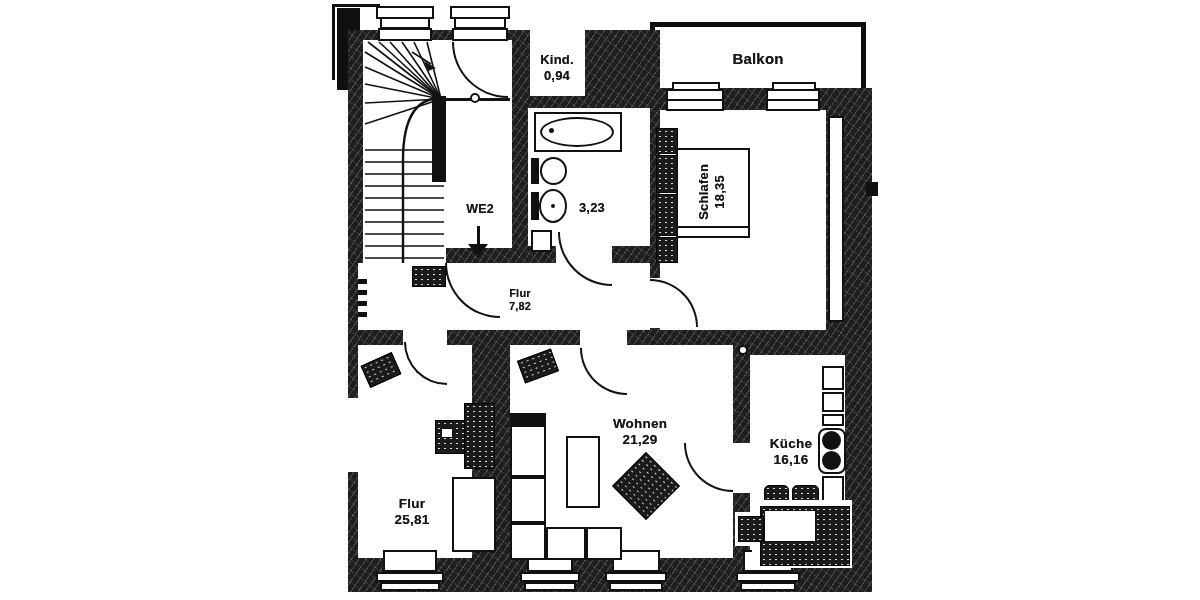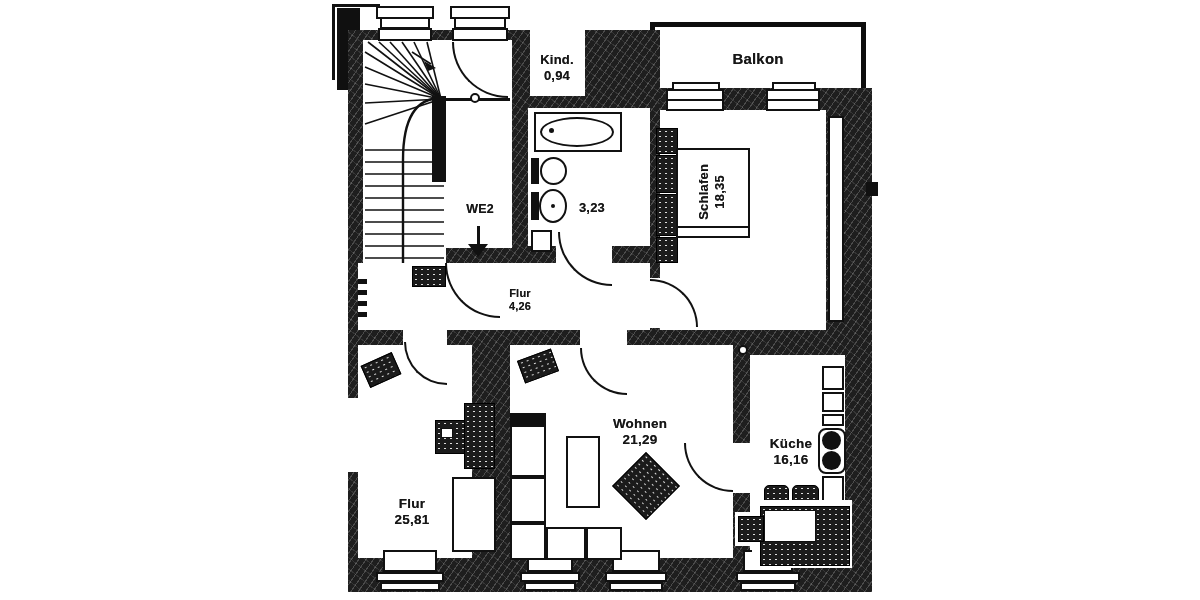--- a/index.html
+++ b/index.html
@@ -201,21 +201,21 @@
   </div>
   <div class="lbl" style="left:570px;top:200px;width:44px;font-size:13px">3,23</div>
   <div class="rotwrap" style="left:666px;top:146px;width:92px;height:92px">
     <div class="rot lbl" style="position:static;font-size:13px">
       <span>Schlafen</span><br>
       <span>18,35</span>
     </div>
   </div>
   <div class="lbl" style="left:490px;top:287px;width:60px;font-size:11px">
     <span>Flur</span><br>
-    <span>4,26</span>
+    <span>7,82</span>
   </div>
   <div class="lbl" style="left:598px;top:416px;width:84px;font-size:13.5px">
     <span>Wohnen</span><br>
     <span>21,29</span>
   </div>
   <div class="lbl" style="left:758px;top:436px;width:66px;font-size:13.5px">
     <span>Küche</span><br>
     <span>16,16</span>
   </div>
   <div class="lbl" style="left:378px;top:496px;width:68px;font-size:13.5px">

